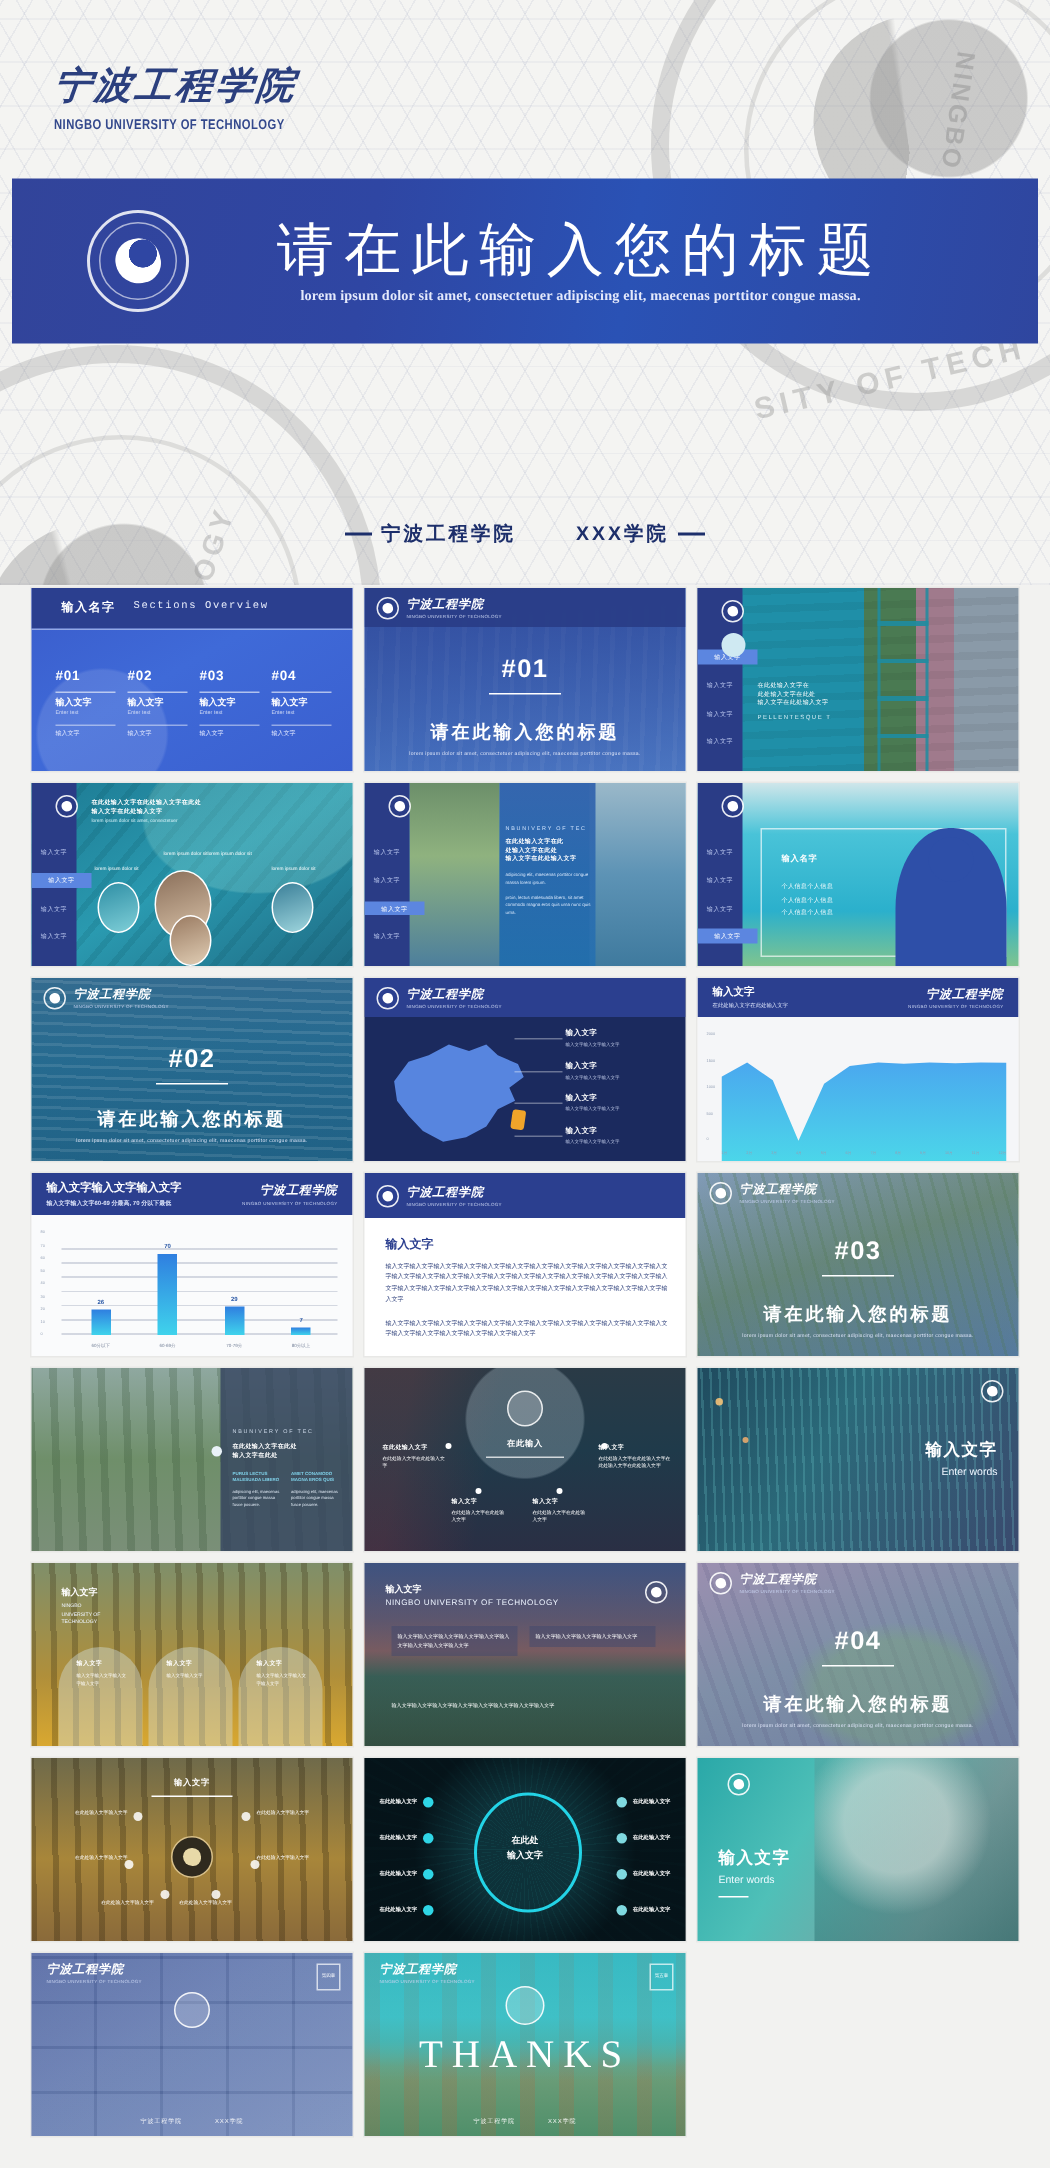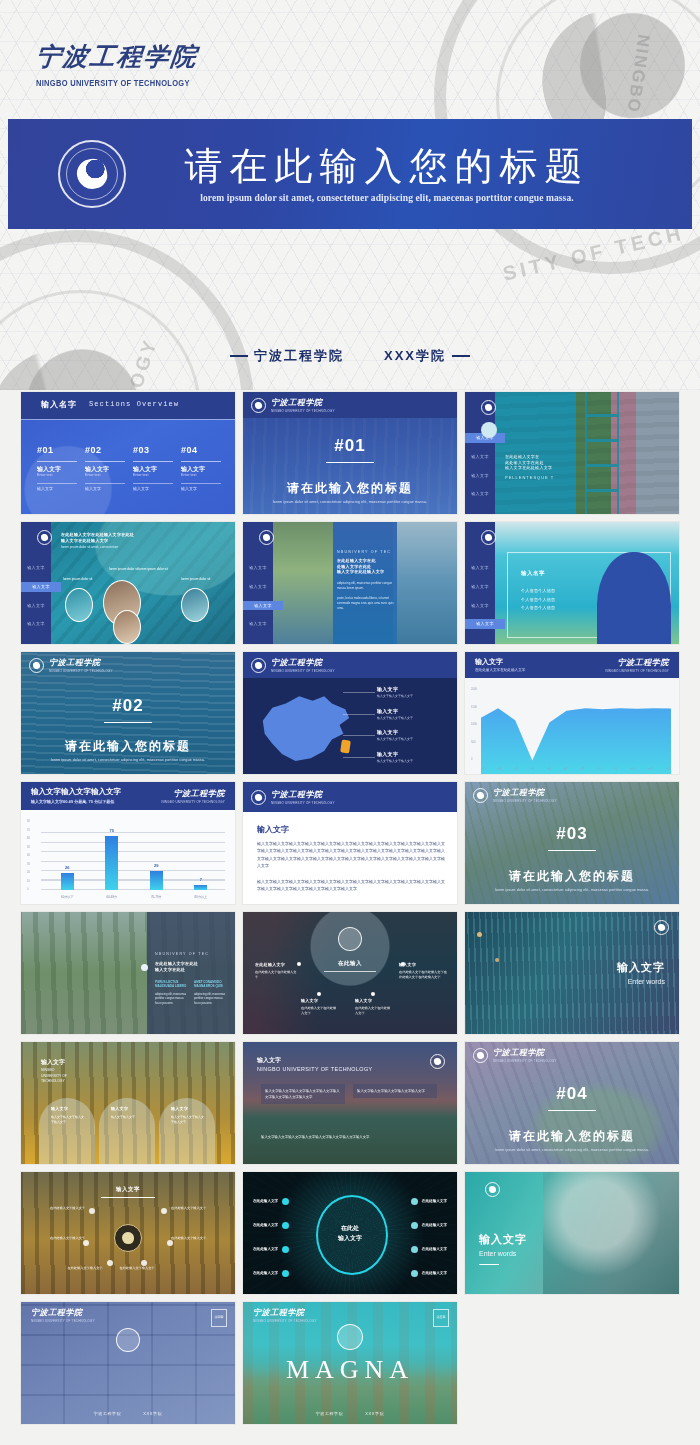--- a/index.html
+++ b/index.html
@@ -814,21 +814,21 @@
     <div class="t-hdr" style="background:transparent;">
       <div class="mini-brand" style="margin-left:10px;">
         <div class="mb-cn">宁波工程学院</div>
         <div class="mb-en">NINGBO UNIVERSITY OF TECHNOLOGY</div>
       </div>
     </div>
     <div class="corner-box">第五章</div>
     <div style="position:absolute;left:50%;top:22px;transform:translateX(-50%);width:24px;height:24px;border-radius:50%;
       border:1.5px solid rgba(255,255,255,.9);background:rgba(255,255,255,.22);"></div>
     <div class="center" style="top:50px;">
-      <div class="thanks">MAGNA</div>
+      <div class="thanks">THANKS</div>
     </div>
     <div class="bottom-credit">
       <span>宁波工程学院</span>
       <span>XXX学院</span>
     </div>
   </div>
 
   <div></div>
 </div>
 

